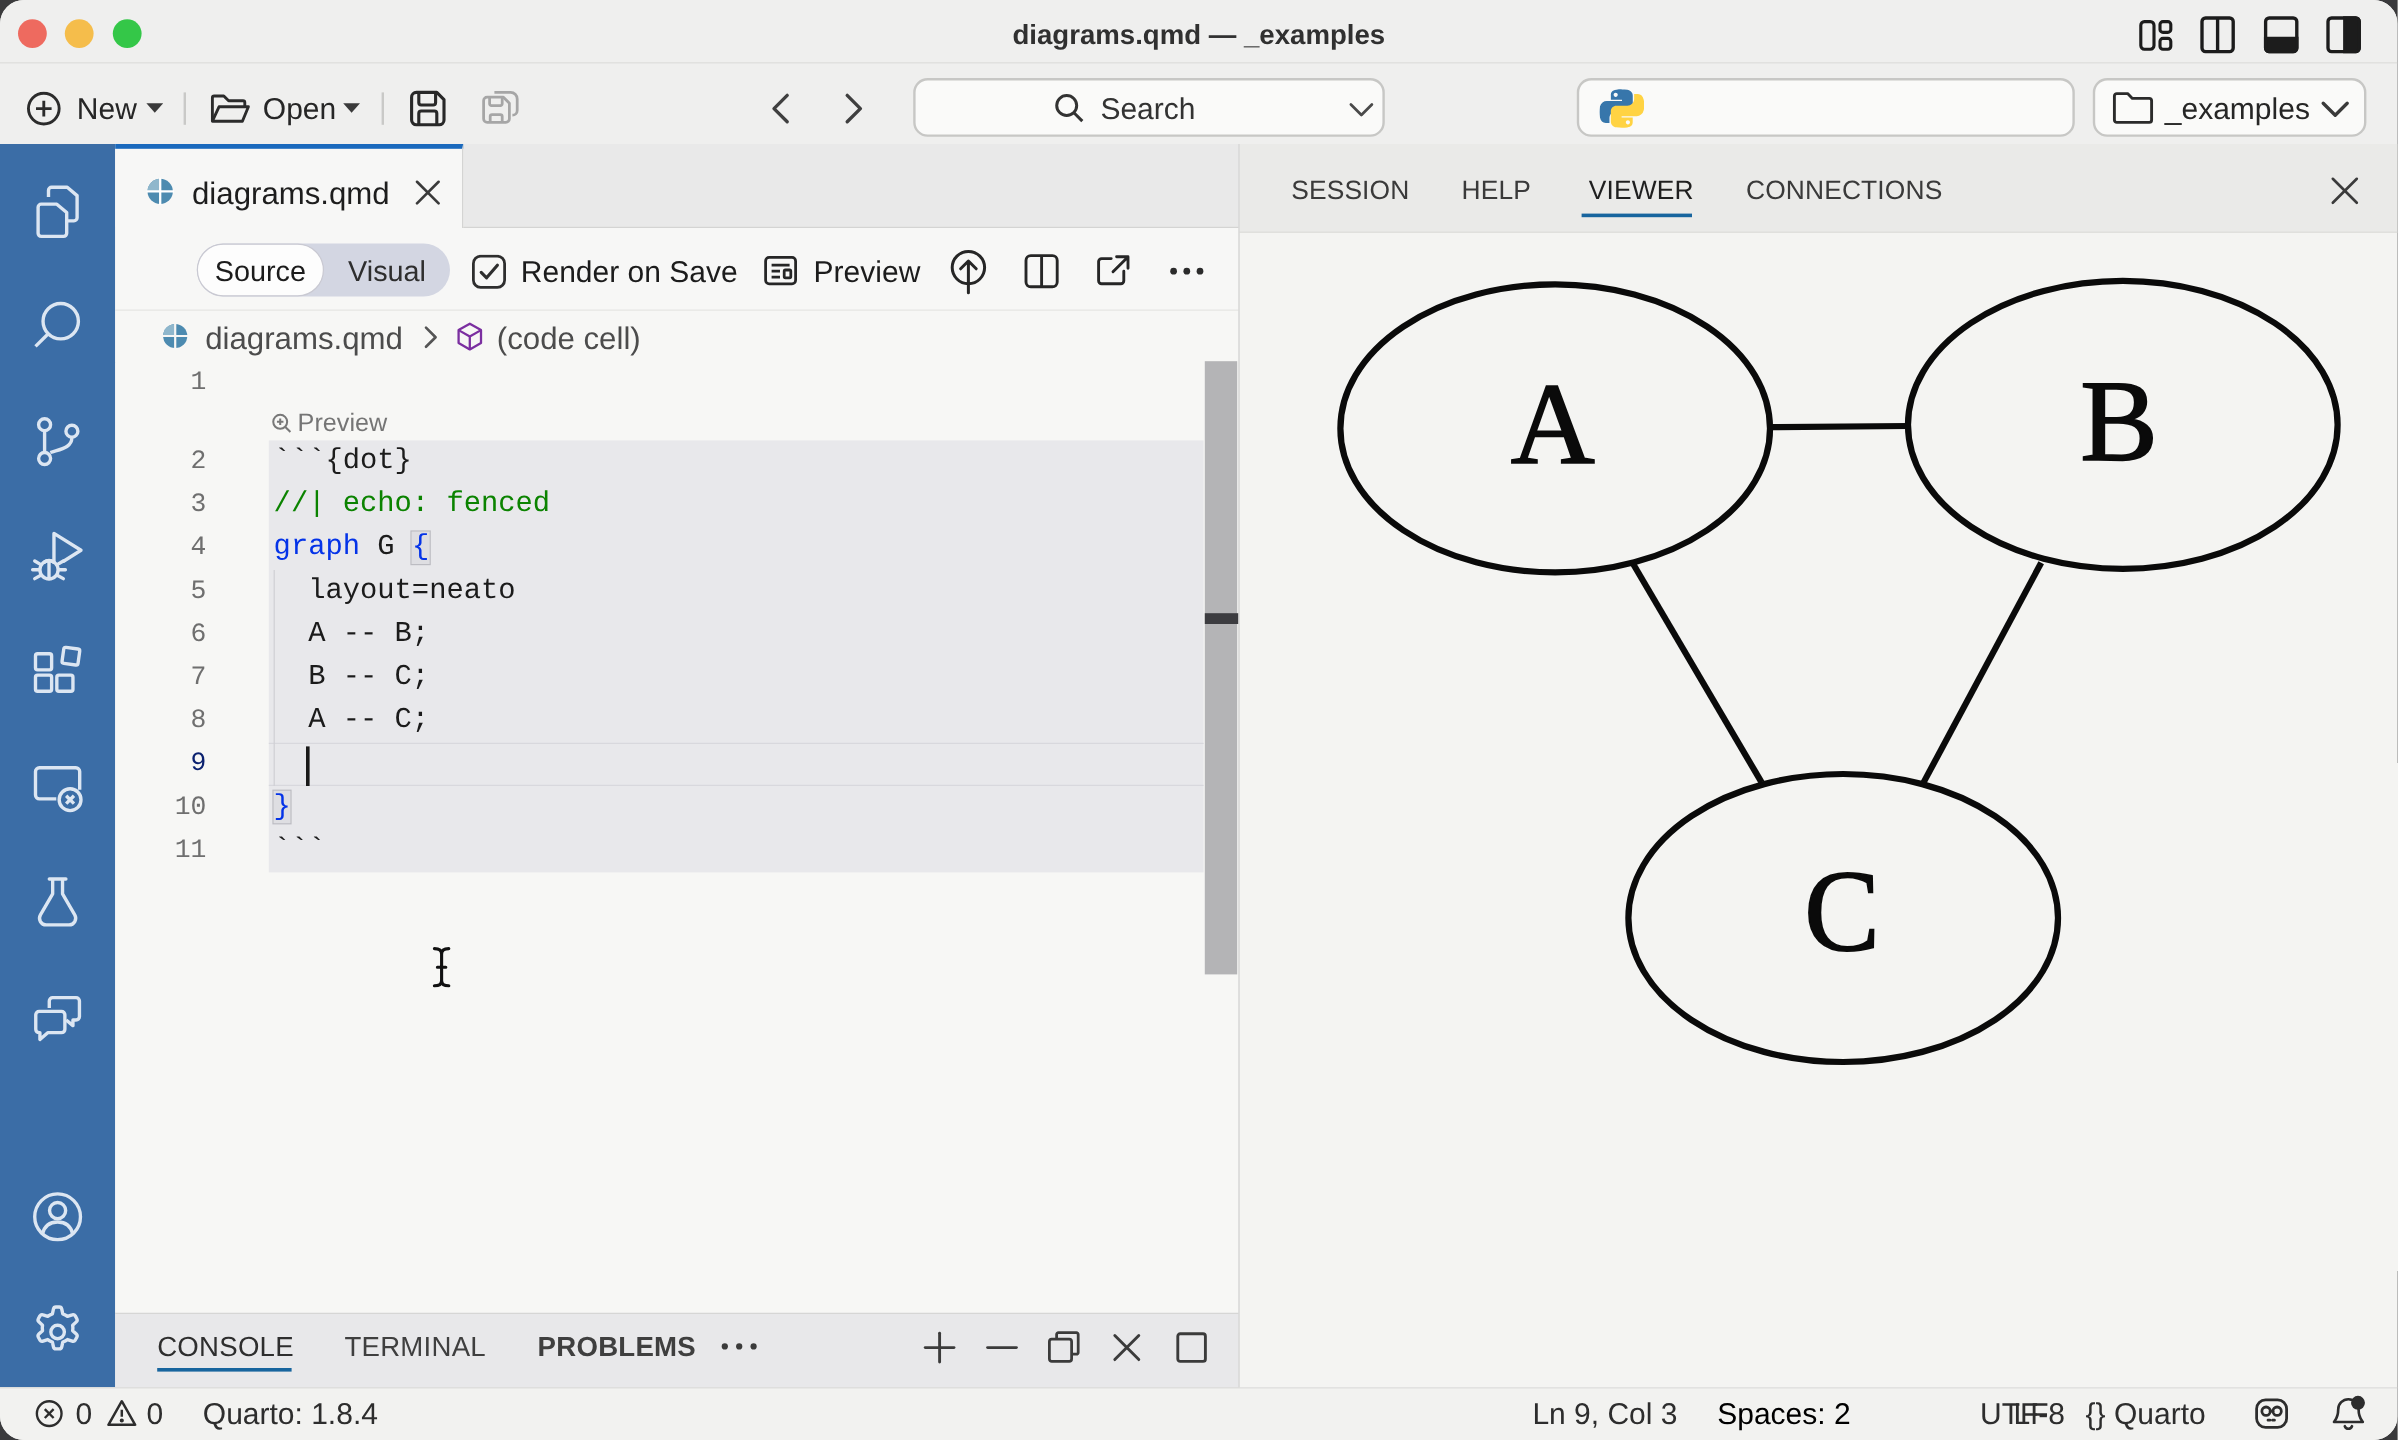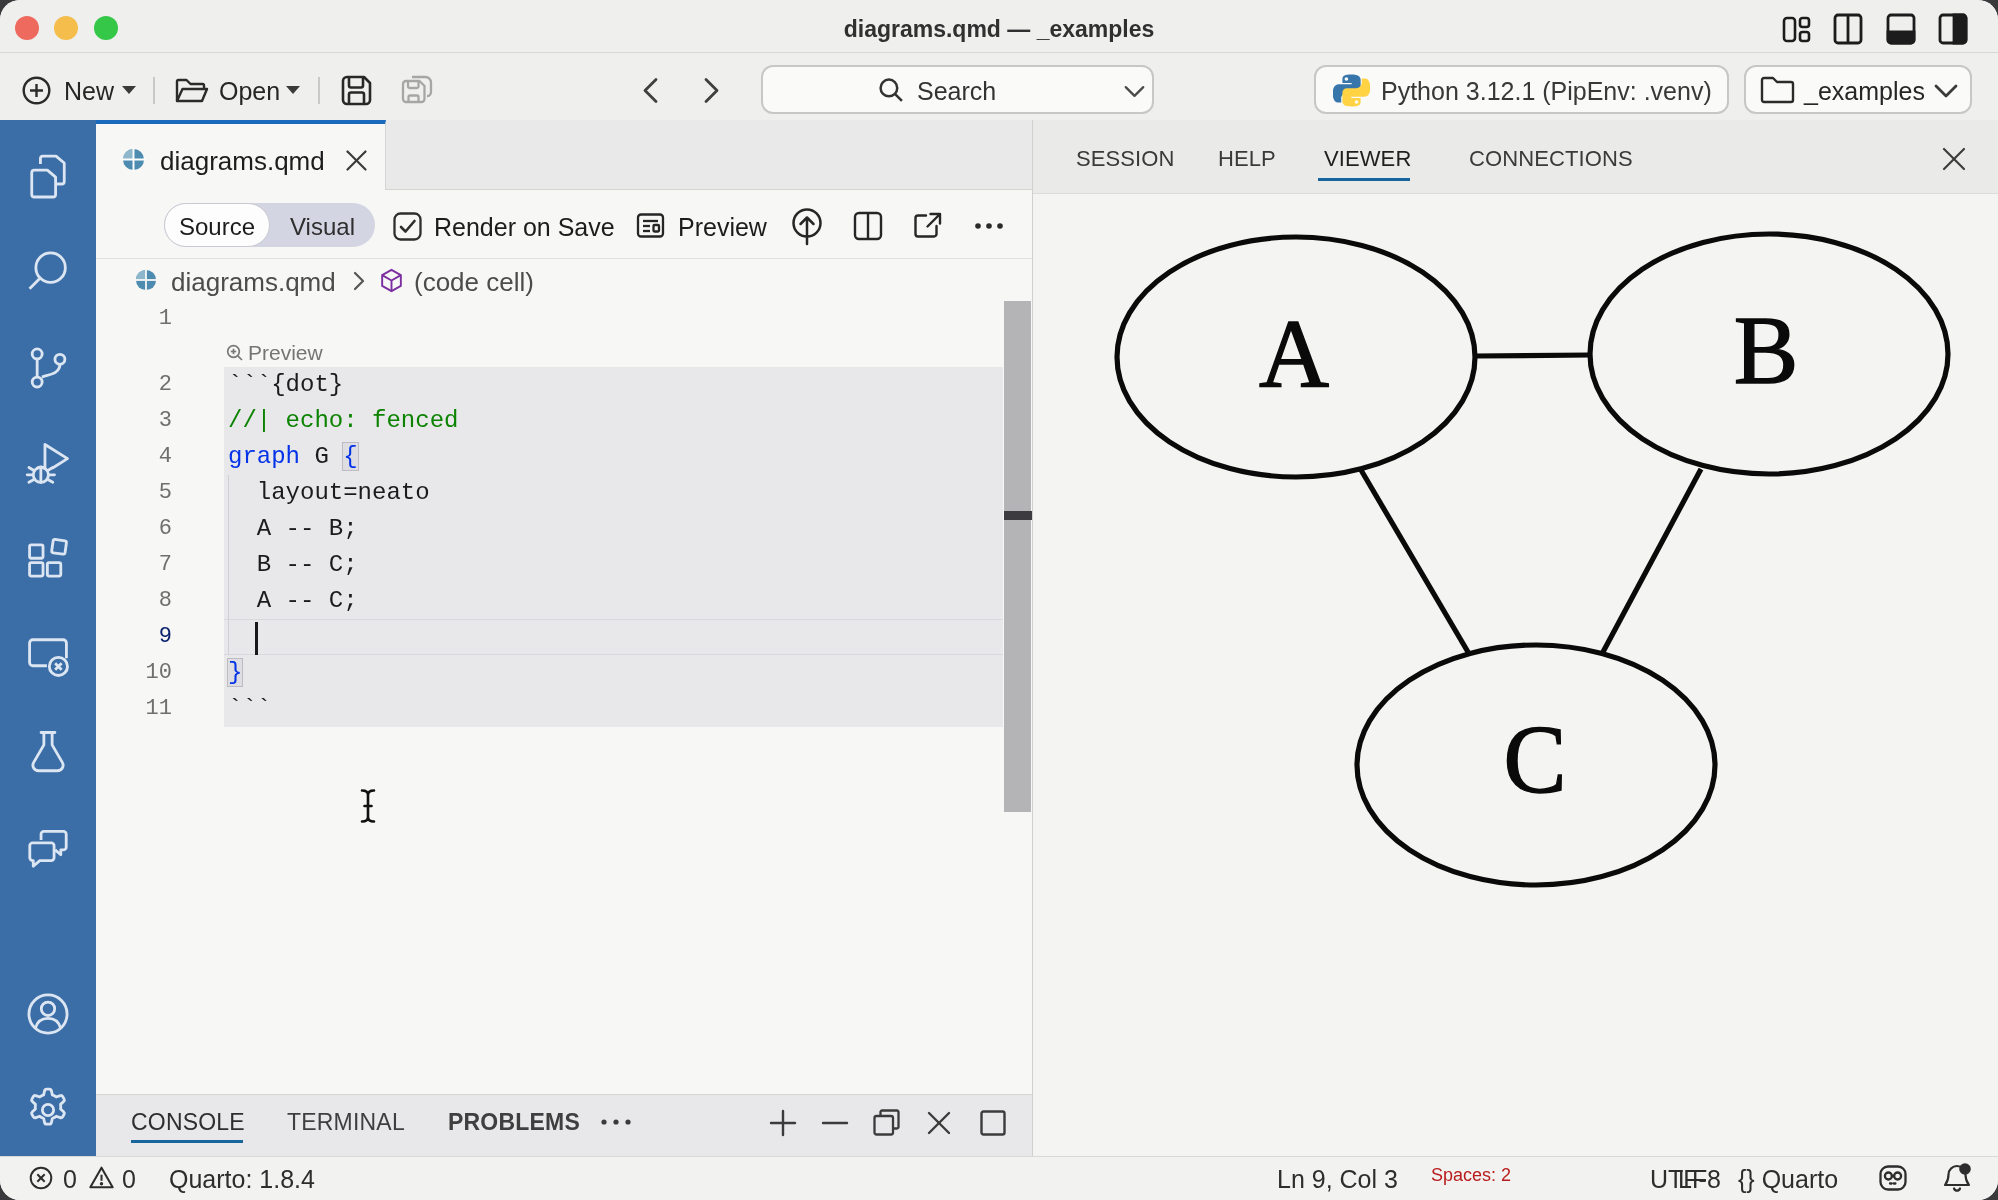--- a/index.html
+++ b/index.html
@@ -110,21 +110,20 @@
 <svg class="abs" style="left:1934px;top:84px;" width="24" height="14" viewBox="0 0 24 14" fill="none" stroke="#3a3a3a" stroke-width="2.8" stroke-linecap="round" stroke-linejoin="round">
       <path d="M2 2 L12 12 L22 2"></path>
     </svg>
 <div class="t" style="left:64px;top:77px;font-size:25px;color:#262626;">New</div>
 <div class="tdiv" style="left:153px;"></div>
 <div class="t" style="left:219px;top:77px;font-size:25px;color:#262626;">Open</div>
 <div class="tdiv" style="left:318px;"></div>
 <div class="btnbox" style="left:761px;width:393px;"></div>
 <div class="t" style="left:917px;top:77px;font-size:25px;color:#333;">Search</div>
 <div class="btnbox" style="left:1314px;width:415px;"></div>
-<div class="t" style="left:1381px;top:77px;font-size:25px;color:#383838;">Python 3.12.1 (PipEnv: .venv)</div>
 <div class="btnbox" style="left:1744px;width:228px;"></div>
 <div class="t" style="left:1804px;top:77px;font-size:25px;color:#262626;">_examples</div>
 
 <div class="abs sidebar"></div>
 <svg class="abs" style="left:22px;top:150px;" width="52" height="52" viewBox="0 0 24 24" fill="none" stroke="#dce6f2" stroke-width="1.3" stroke-linejoin="round">
   <path d="M8.5 6.5 V4 a1.2 1.2 0 0 1 1.2 -1.2 h6 L19.5 6 v8.5 a1.2 1.2 0 0 1 -1.2 1.2 h-2.5"></path>
   <path d="M4.5 10.5 a1.2 1.2 0 0 1 1.2 -1.2 h6 l3.8 3.2 v8 a1.2 1.2 0 0 1 -1.2 1.2 h-8.6 a1.2 1.2 0 0 1 -1.2 -1.2 z"></path>
 </svg>
 <svg class="abs" style="left:22px;top:246px;" width="52" height="52" viewBox="0 0 24 24" fill="none" stroke="#dce6f2" stroke-width="1.3">
   <circle cx="13.2" cy="10" r="6.8"></circle>
@@ -312,21 +311,21 @@
 </svg>
 <svg class="abs" style="left:979px;top:1109px;" width="28" height="28" viewBox="0 0 28 28" fill="none" stroke="#3b3b3b" stroke-width="2.4">
   <rect x="2.5" y="2.5" width="23" height="23" rx="2"></rect>
 </svg>
 
 <div class="abs statusbar"></div>
 <div class="t" style="left:63px;top:1165px;font-size:25px;color:#2d2d2d;">0</div>
 <div class="t" style="left:122px;top:1165px;font-size:25px;color:#2d2d2d;">0</div>
 <div class="t" style="left:169px;top:1165px;font-size:25px;color:#2d2d2d;">Quarto: 1.8.4</div>
 <div class="t" style="left:1277px;top:1165px;font-size:25px;color:#2d2d2d;">Ln 9, Col 3</div>
-<div class="t" style="left:1431px;top:1165px;font-size:18px;color:#b91c1c;">Spaces: 2</div>
+<div class="t" style="left:1431px;top:1165px;font-size:25px;color:#000000;">Spaces: 2</div>
 <div class="t" style="left:1650px;top:1165px;font-size:25px;color:#2d2d2d;">UTF-8</div>
 <div class="t" style="left:1678px;top:1165px;font-size:25px;color:#2d2d2d;text-align:right;">LF</div>
 <div class="t" style="left:1738px;top:1165px;font-size:25px;color:#2d2d2d;text-align:center;">{} Quarto</div>
 <svg class="abs" style="left:29px;top:1166px;" width="24" height="24" viewBox="0 0 28 28" fill="none" stroke="#2d2d2d" stroke-width="2.3">
   <circle cx="14" cy="14" r="12"></circle>
   <line x1="9.7" y1="9.7" x2="18.3" y2="18.3"></line>
       <line x1="18.3" y1="9.7" x2="9.7" y2="18.3"></line>
 </svg>
 <svg class="abs" style="left:88px;top:1165px;" width="27" height="25" viewBox="0 0 30 28" fill="none" stroke="#2d2d2d" stroke-width="2.3" stroke-linejoin="round">
   <path d="M15 3 L27.5 25 H2.5 z"></path>
@@ -345,21 +344,21 @@
   <path d="M12 26.5 a3.2 3.2 0 0 0 6 0"></path>
   <circle cx="23" cy="7" r="5.8" fill="#2d2d2d" stroke="none"></circle>
 </svg>
 
 <div class="abs rightpanel">
   <div class="rphead"></div>
 </div>
 <div class="rptab" style="left:1076px;">SESSION</div>
 <div class="rptab" style="left:1218px;">HELP</div>
 <div class="rptab" style="left:1324px;color:#1f1f1f;">VIEWER</div>
-<div class="rptab" style="left:1455px;margin-left:14px;">CONNECTIONS</div>
+<div class="rptab" style="left:1455px;">CONNECTIONS</div>
 <div class="abs" style="left:1318px;top:178px;width:92px;height:3px;background:#18659e;"></div>
 <svg class="abs" style="left:1941px;top:146px;" width="26" height="26" viewBox="0 0 26 26" stroke="#3b3b3b" stroke-width="2.2" stroke-linecap="round">
   <line x1="3" y1="3" x2="23" y2="23"></line>
       <line x1="23" y1="3" x2="3" y2="23"></line>
 </svg>
 <svg class="abs" style="left:1033px;top:194px;" width="965" height="962" viewBox="0 0 965 962">
   <g fill="none" stroke="#0a0a0a" stroke-width="5.2">
     <ellipse cx="263" cy="163" rx="179" ry="120"></ellipse>
     <ellipse cx="736" cy="160" rx="179" ry="120"></ellipse>
     <ellipse cx="503" cy="571" rx="179" ry="120"></ellipse>

